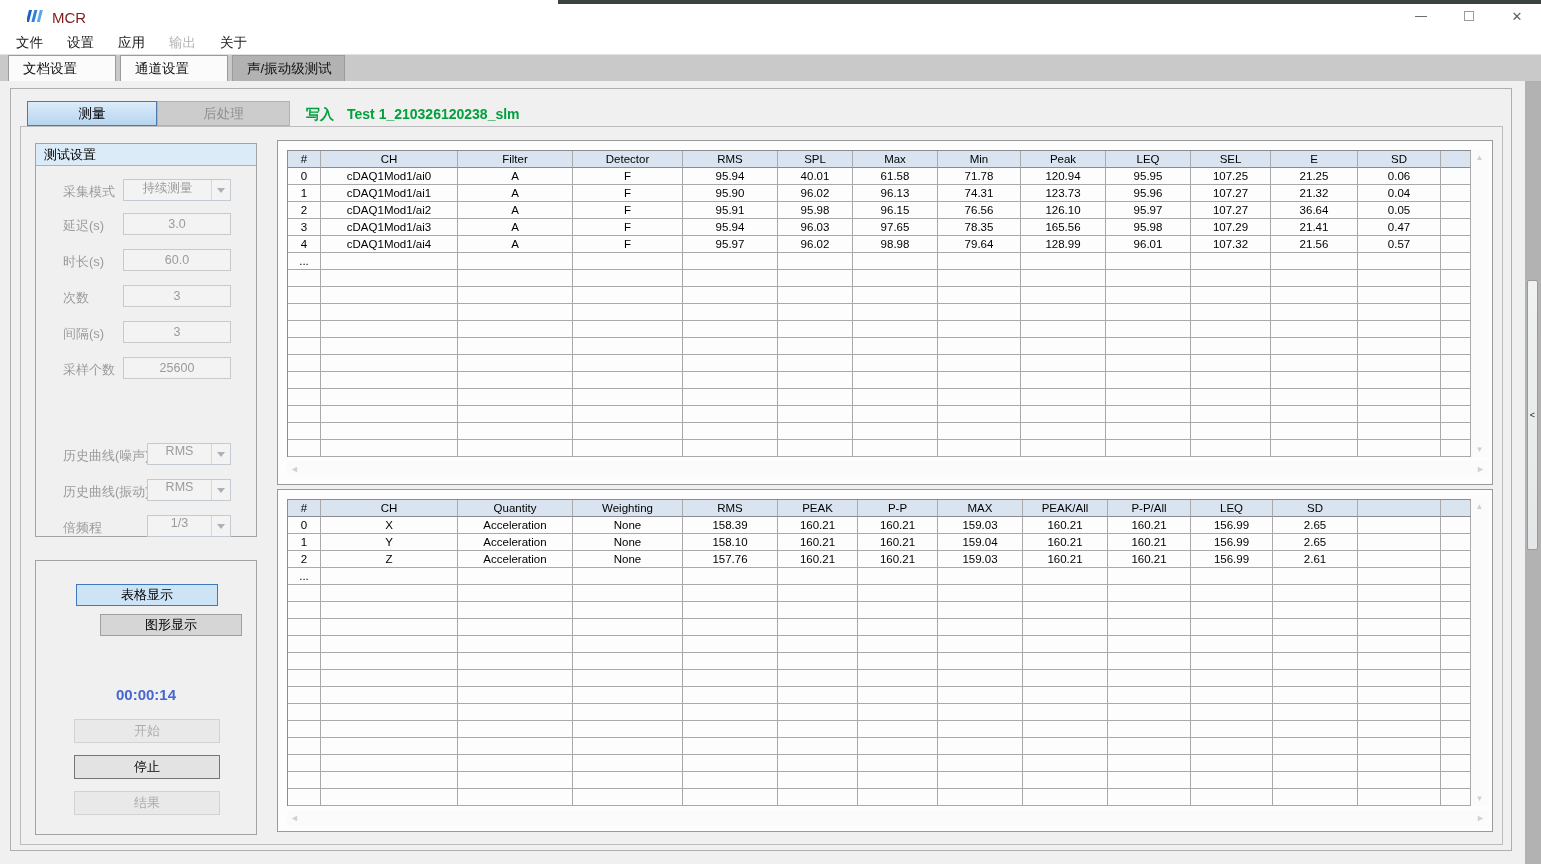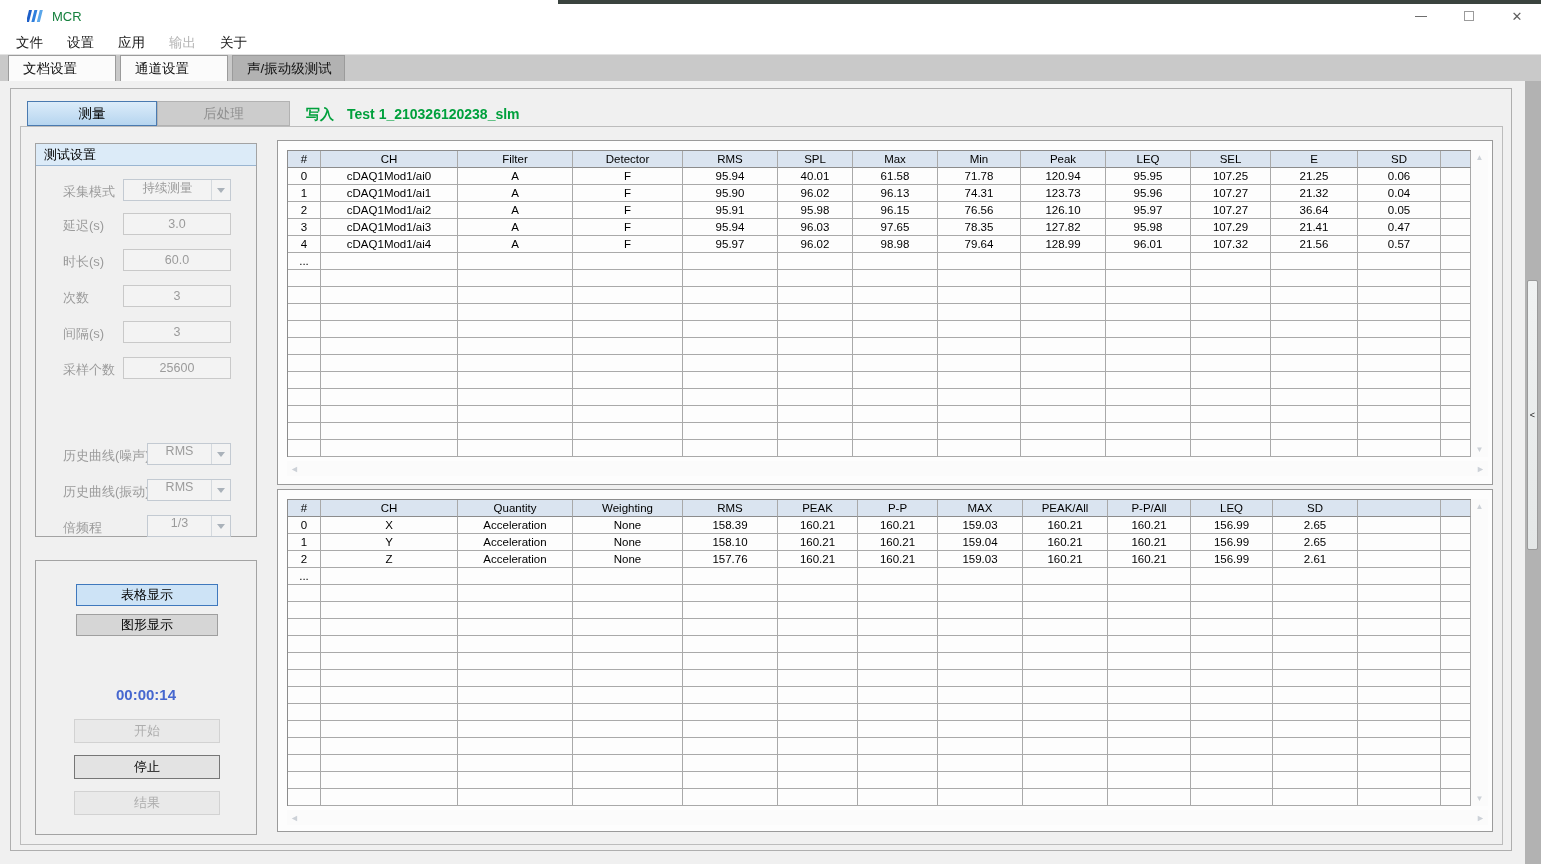--- a/index.html
+++ b/index.html
@@ -3,21 +3,21 @@
 <meta charset="utf-8">
 <style>
   * { margin:0; padding:0; box-sizing:border-box; }
   html,body { width:1541px; height:864px; font-family:"Liberation Sans", sans-serif; background:#f0f0f0; }
   .window { position:relative; width:1541px; height:864px; background:#f0f0f0; overflow:hidden; box-shadow: inset 0 0 0 1px #9a9a9a; }
   .abs { position:absolute; }
 
   
   .titlebar { left:0; top:0; width:1541px; height:32px; background:#ffffff; }
   .top-strip { left:558px; top:0; width:983px; height:4px; background:#3a433e; }
-  .app-title { left:52px; top:9px; font-size:13px; color:#15803d; }
+  .app-title { left:52px; top:9px; font-size:15px; color:#7f1d1d; }
   .app-icon { left:27px; top:7px; width:18px; height:18px; }
   .win-btn { top:0; width:46px; height:32px; display:flex; align-items:center; justify-content:center; color:#5f5f5f; font-size:13px; }
   .win-min { left:1398px; }
   .win-max { left:1446px; }
   .win-close { left:1494px; }
   .max-box { width:10px; height:10px; border:1px solid #9b9b9b; }
   .min-line { width:12px; height:0; border-top:1px solid #6e6e6e; }
 
   
   .menubar { left:0; top:32px; width:1541px; height:23px; background:#ffffff; border-bottom:1px solid #e2e2e2; display:flex; align-items:center; padding-left:4px; }
@@ -50,21 +50,21 @@
   .field-label { font-size:13px; color:#9b9b9b; }
   .field-input { background:#f3f3f3; border:1px solid #c9c9c9; color:#9b9b9b; font-size:12.5px; display:flex; align-items:center; justify-content:center; }
   .dropdown { background:#f3f3f3; border:1px solid #c3cad2; color:#9b9b9b; font-size:12.5px; display:flex; align-items:flex-start; }
   .dd-value { flex:1; text-align:center; }
   .dd-chev { width:19px; height:100%; border-left:1px solid #d4d9de; display:flex; align-items:center; justify-content:center; }
   .chev { width:0; height:0; border-left:4px solid transparent; border-right:4px solid transparent; border-top:5px solid #aab2ba; }
 
   .gb-control { left:35px; top:479px; width:222px; height:275px; }
   .panel-btn { left:40px; width:142px; height:22px; font-size:13px; display:flex; align-items:center; justify-content:center; }
   .btn-table { top:23px; background:#cde3f6; border:1px solid #3f78bd; color:#000; }
-  .btn-graph { top:53px; background:#d6d6d6; border:1px solid #9f9f9f; color:#000; }
+  .btn-graph { top:53px; background:#d6d6d6; border:1px solid #9f9f9f; color:#000;margin-left:24px; }
   .timer { left:0; top:125px; width:220px; text-align:center; font-size:15px; font-weight:bold; color:#4667cf; }
   .run-btn { left:38px; width:146px; height:24px; font-size:13px; display:flex; align-items:center; justify-content:center; }
   .btn-start { top:158px; background:#e9e9e9; border:1px solid #d2d2d2; color:#adadad; }
   .btn-stop { top:194px; background:#e3e3e3; border:1px solid #767676; color:#000; }
   .btn-result { top:230px; background:#e9e9e9; border:1px solid #d2d2d2; color:#adadad; }
 
   
   .tbl-container { border:1px solid #9a9a9a; background:#fdfdfd; }
   .tc-sound { left:277px; top:59px; width:1216px; height:345px; }
   .tc-vib { left:277px; top:408px; width:1216px; height:343px; }
@@ -252,21 +252,21 @@
           </div>
           <div class="tr">
             <div class="tc" style="width: 33px;">3</div>
             <div class="tc" style="width: 137px;">cDAQ1Mod1/ai3</div>
             <div class="tc" style="width: 115px;">A</div>
             <div class="tc" style="width: 110px;">F</div>
             <div class="tc" style="width: 95px;">95.94</div>
             <div class="tc" style="width: 75px;">96.03</div>
             <div class="tc" style="width: 85px;">97.65</div>
             <div class="tc" style="width: 83px;">78.35</div>
-            <div class="tc" style="width: 85px;">127.82</div>
+            <div class="tc" style="width: 85px;">165.56</div>
             <div class="tc" style="width: 85px;">95.98</div>
             <div class="tc" style="width: 80px;">107.29</div>
             <div class="tc" style="width: 87px;">21.41</div>
             <div class="tc" style="width: 83px;">0.47</div>
             <div class="tc" style="width: 30px;"></div>
           </div>
           <div class="tr">
             <div class="tc" style="width: 33px;">4</div>
             <div class="tc" style="width: 137px;">cDAQ1Mod1/ai4</div>
             <div class="tc" style="width: 115px;">A</div>

